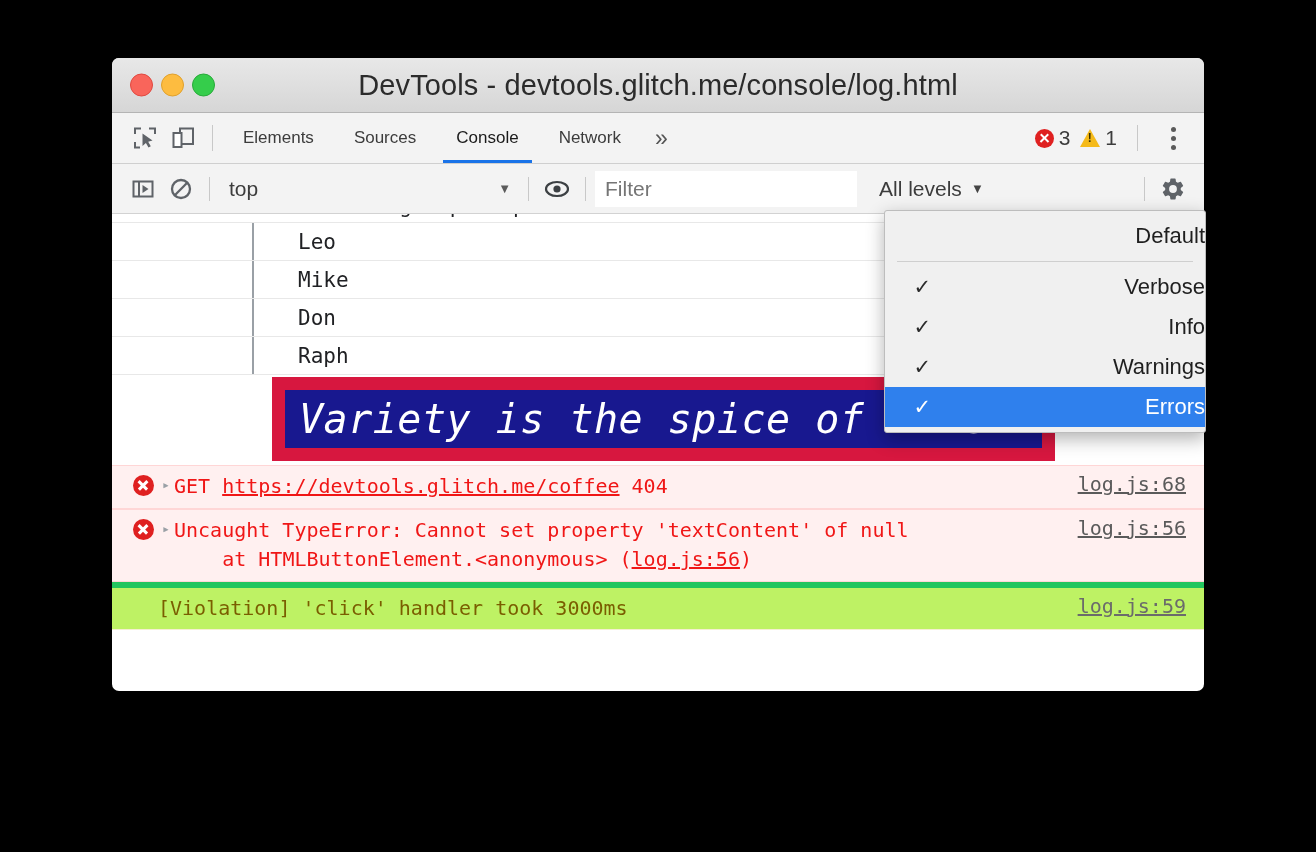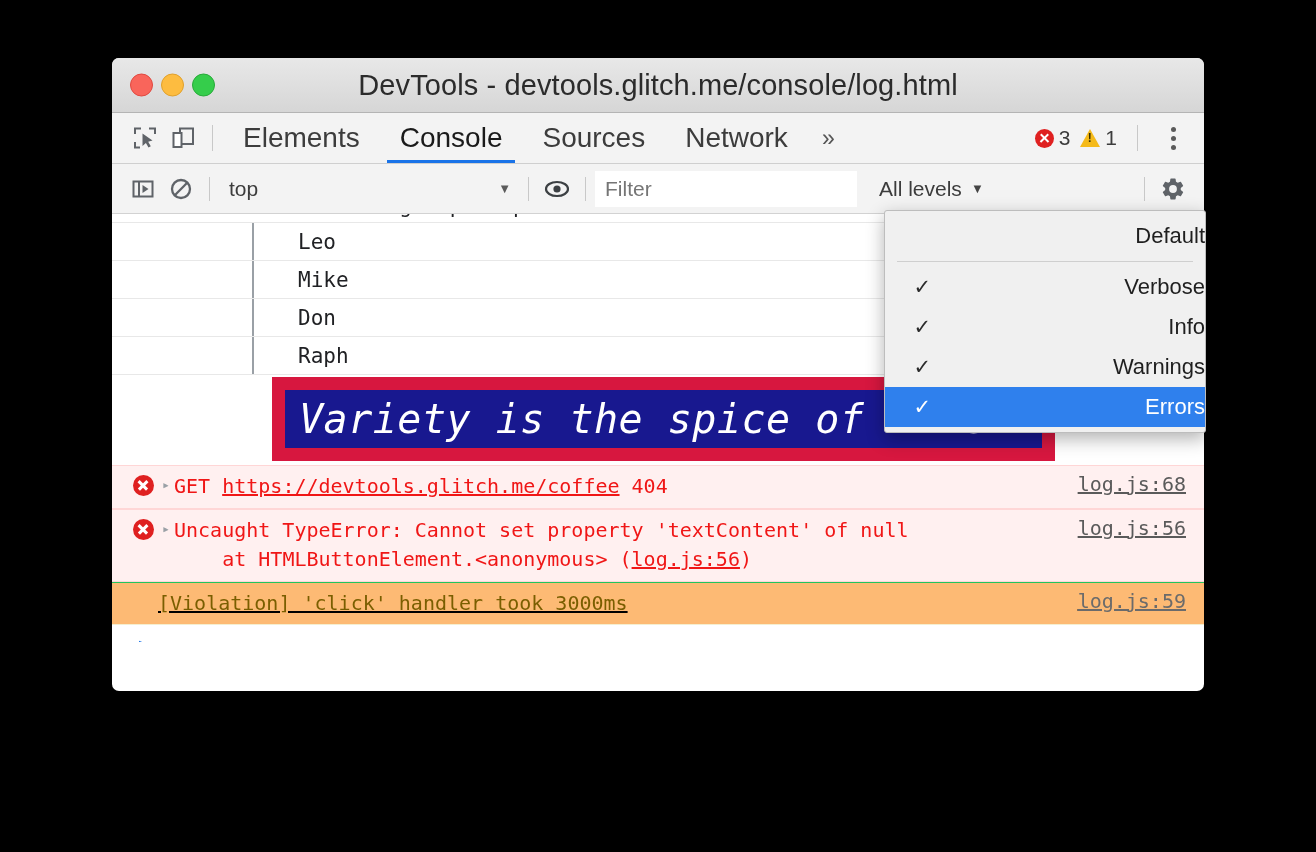--- a/index.html
+++ b/index.html
@@ -78,21 +78,21 @@
   }
   .tb-sep {
     width: 1px; height: 26px; background: #c8c8c8; margin: 0 10px;
   }
   #main-tabs { display: flex; align-items: center; height: 100%; }
   .mtab {
     position: relative;
     height: 100%;
     display: flex; align-items: center;
     padding: 0 20px;
-    font-size: 28px;
+    font-size: 17px;
     color: #3c3c3c;
     cursor: default;
   }
   .mtab.active { color: #1a1a1a; }
   .mtab.active::after {
     content: "";
     position: absolute;
     left: 7px; right: 7px; bottom: 0;
     height: 3px;
     background: #1a73e8;
@@ -294,24 +294,23 @@
     font-size: 20px;
     padding: 6px 0 6px 0;
     min-height: 36px;
   }
   .msg.error {
     background: #fff0f0;
     border-bottom: 1px solid #ffd6d6;
     border-top: 1px solid #ffd6d6;
   }
   .msg.warning {
-    background: #fdba74;
+    background: #bef264;
     border-bottom: 1px solid #f5efd0;
-    border-top: 1px solid #22c55e;
-    text-decoration: underline;
+    border-top: 6px solid #22c55e;
   }
   .msg-icon {
     width: 30px; margin-left: 16px; margin-top: 3px;
     display: flex; align-items: center; justify-content: center;
     flex: 0 0 auto;
   }
   .msg-icon .err-dot { width: 21px; height: 21px; }
   .msg-icon .err-dot::before, .msg-icon .err-dot::after {
     left: 4.5px; top: 9.3px; width: 12px; height: 2.5px;
   }
@@ -432,25 +431,25 @@
         <rect x="10" y="3.5" width="13" height="15.5" fill="none" stroke="#5f6368" stroke-width="2"></rect>
         <rect x="3.5" y="8" width="8" height="14" fill="#fff" stroke="#5f6368" stroke-width="2"></rect>
       </svg>
     </div>
     <div class="tb-sep"></div>
 
     <div id="main-tabs">
       <div class="mtab">
         <span>Elements</span>
       </div>
+      <div class="mtab">
+        <span>Sources</span>
+      </div>
       <div class="mtab active">
         <span>Console</span>
-      </div>
-      <div class="mtab">
-        <span>Sources</span>
       </div>
       <div class="mtab">
         <span>Network</span>
       </div>
       <div class="mtab more">»</div>
     </div>
 
     <div id="tabbar-right">
       <div class="counter">
         <span class="err-dot"></span>

